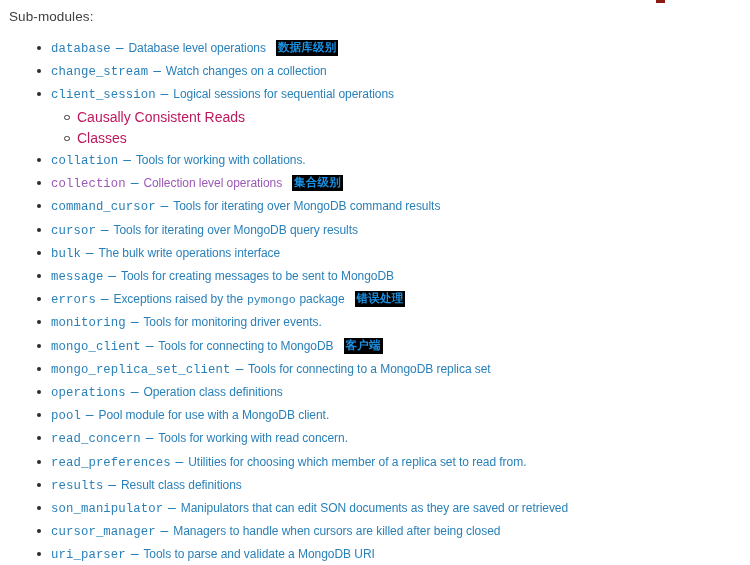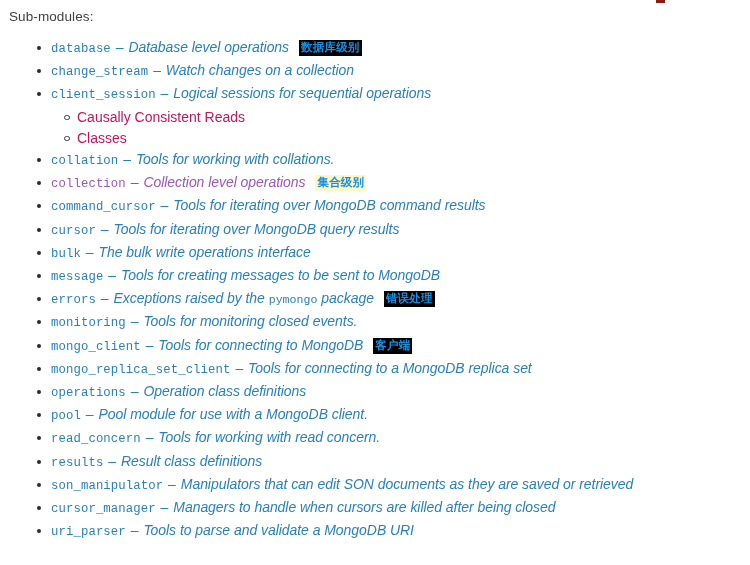--- a/index.html
+++ b/index.html
@@ -97,24 +97,23 @@
     color: #9b59b6;
     text-align: right;
   }
   .dash {
     color: #2980b9;
     font-size: 14px;
     padding: 0 1px;
   }
   .desc {
     color: #2980b9;
-    font-size: 14px;
+    font-size: 12px;
     text-decoration: none;
     letter-spacing: -0.05px;
-    font-style: italic;
   }
   .desc.visited {
     color: #9b59b6;
   }
   .inline-code {
     font-family: "Liberation Mono", "DejaVu Sans Mono", monospace;
     font-size: 11.6px;
     color: #2980b9;
   }
   .plain-link {
@@ -133,21 +132,21 @@
     color: #1a8fe0;
     padding: 1px 2px 2px 2px;
     margin-left: 10px;
     vertical-align: 1px;
     letter-spacing: 0.2px;
   }
   .badge.dark {
     background: #000000;
   }
   .badge.light {
-    background: #fef9c3;
+    background: #000000;
   }
 
   
   .corner-mark {
     position: absolute;
     top: 0;
     right: 2px;
     width: 9px;
     height: 3px;
     background: #8b1a12;
@@ -170,25 +169,26 @@
         <li><a class="plain-link">Causally Consistent Reads</a></li>
         <li><a class="plain-link">Classes</a></li>
       </ul>
       <li><a class="mod-link">collation</a> <span class="dash"> – </span> <span class="desc">Tools for working with collations.</span></li>
       <li><a class="mod-link visited">collection</a> <span class="dash"> – </span> <span class="desc visited">Collection level operations</span><span class="badge light">集合级别</span></li>
       <li><a class="mod-link">command_cursor</a> <span class="dash"> – </span> <span class="desc">Tools for iterating over MongoDB command results</span></li>
       <li><a class="mod-link">cursor</a> <span class="dash"> – </span> <span class="desc">Tools for iterating over MongoDB query results</span></li>
       <li><a class="mod-link">bulk</a> <span class="dash"> – </span> <span class="desc">The bulk write operations interface</span></li>
       <li><a class="mod-link">message</a> <span class="dash"> – </span> <span class="desc">Tools for creating messages to be sent to MongoDB</span></li>
       <li><a class="mod-link">errors</a> <span class="dash"> – </span> <span class="desc">Exceptions raised by the</span> <span class="inline-code">pymongo</span> <span class="desc">package</span><span class="badge dark">错误处理</span></li>
-      <li><a class="mod-link">monitoring</a> <span class="dash"> – </span> <span class="desc">Tools for monitoring closed events.</span></li>
+      <li><a class="mod-link">monitoring</a> <span class="dash"> – </span> <span class="desc">Tools for monitoring driver events.</span></li>
       <li><a class="mod-link">mongo_client</a> <span class="dash"> – </span> <span class="desc">Tools for connecting to MongoDB</span><span class="badge dark">客户端</span></li>
       <li><a class="mod-link">mongo_replica_set_client</a> <span class="dash"> – </span> <span class="desc">Tools for connecting to a MongoDB replica set</span></li>
       <li><a class="mod-link">operations</a> <span class="dash"> – </span> <span class="desc">Operation class definitions</span></li>
       <li><a class="mod-link">pool</a> <span class="dash"> – </span> <span class="desc">Pool module for use with a MongoDB client.</span></li>
       <li><a class="mod-link">read_concern</a> <span class="dash"> – </span> <span class="desc">Tools for working with read concern.</span></li>
+      <li><a class="mod-link">read_preferences</a> <span class="dash"> – </span> <span class="desc">Utilities for choosing which member of a replica set to read from.</span></li>
       <li><a class="mod-link">results</a> <span class="dash"> – </span> <span class="desc">Result class definitions</span></li>
       <li><a class="mod-link">son_manipulator</a> <span class="dash"> – </span> <span class="desc">Manipulators that can edit SON documents as they are saved or retrieved</span></li>
       <li><a class="mod-link">cursor_manager</a> <span class="dash"> – </span> <span class="desc">Managers to handle when cursors are killed after being closed</span></li>
       <li><a class="mod-link">uri_parser</a> <span class="dash"> – </span> <span class="desc">Tools to parse and validate a MongoDB URI</span></li>
     </ul>
 
 </div>
 
 </body></html>

